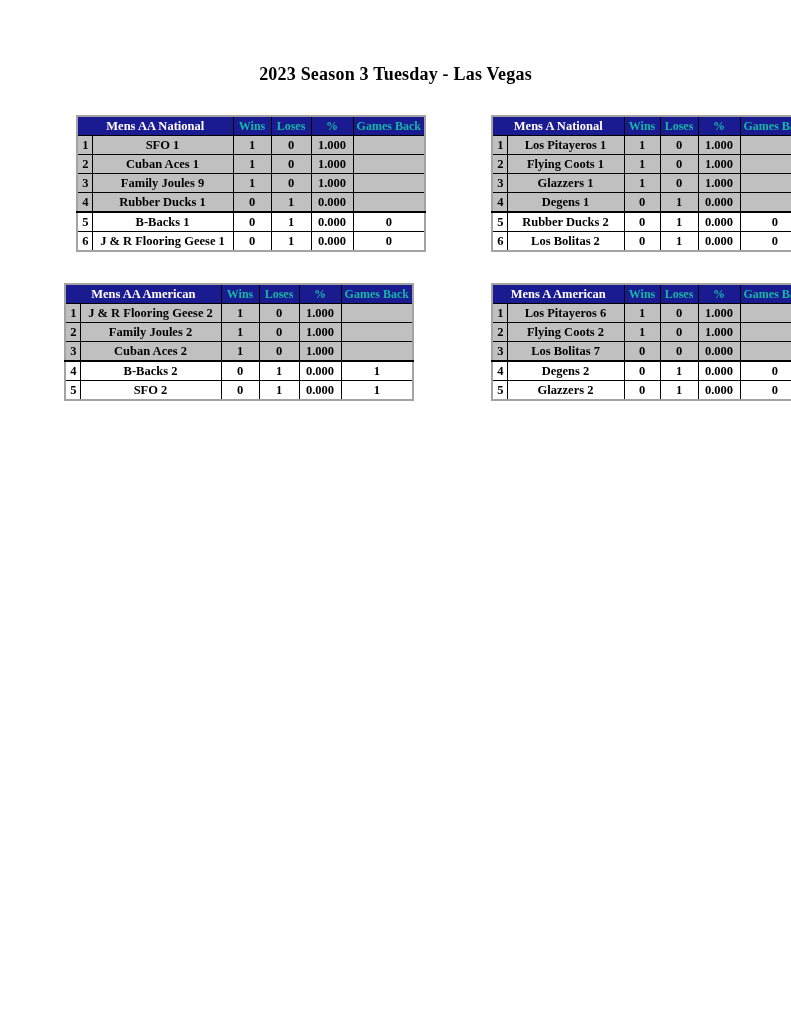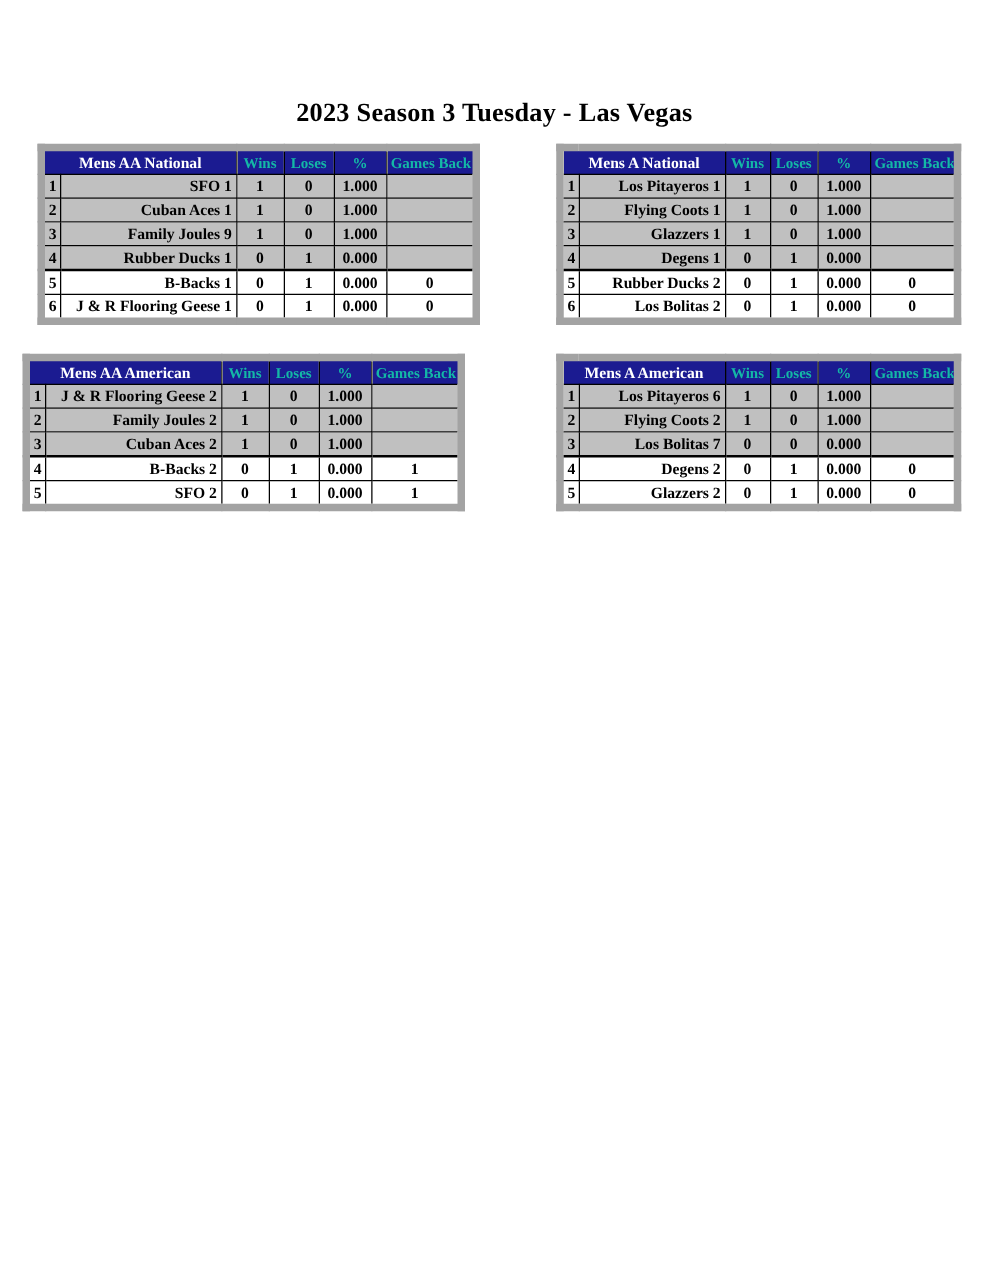--- a/index.html
+++ b/index.html
@@ -14,34 +14,34 @@
     background: #ffffff;
     font-family: "Liberation Serif", serif;
     overflow: hidden;
   }
   .doc-title {
     position: absolute;
     top: 64px;
     left: 0;
     width: 100%;
     text-align: center;
-    font-size: 21px;
+    font-size: 18px;
     font-weight: bold;
     color: #000000;
     letter-spacing: 0.2px;
-    margin-top: 14px;
   }
   table.standings {
     position: absolute;
     border-collapse: collapse;
     font-size: 12.5px;
     font-weight: bold;
     color: #000000;
-    border: 6px solid #a3a3a3;
+    border: 2px solid #a3a3a3;
     table-layout: fixed;
+    margin-left: 46px;
   }
   table.standings th,
   table.standings td {
     border: 1px solid #000000;
     padding: 1px 3px;
     height: 16px;
     overflow: hidden;
     white-space: nowrap;
   }
   table.standings th.league-name {
@@ -53,21 +53,21 @@
   table.standings th.col-h {
     background: #1b1b91;
     color: #14b8a6;
     text-align: center;
     font-size: 12px;
   }
   tr.row-gray td { background: #c0c0c0; }
   tr.row-white td { background: #ffffff; }
   tr.first-white td { border-top: 2px solid #000000; }
   td.cell-rank { text-align: right; padding-right: 2px; }
-  td.cell-team { text-align: right; }
+  td.cell-team { text-align: center; }
   td.cell-num  { text-align: center; }
   
   #tbl-0 { left: 30px;  top: 115px; width: 348px; }
   #tbl-1 { left: 445px; top: 115px; width: 318px; }
   #tbl-2 { left: 18px;  top: 283px; width: 348px; }
   #tbl-3 { left: 445px; top: 283px; width: 318px; }
   
   .left-tbl  col.c-rank { width: 15px; }
   .left-tbl  col.c-team { width: 141px; }
   .left-tbl  col.c-wins { width: 38px; }

